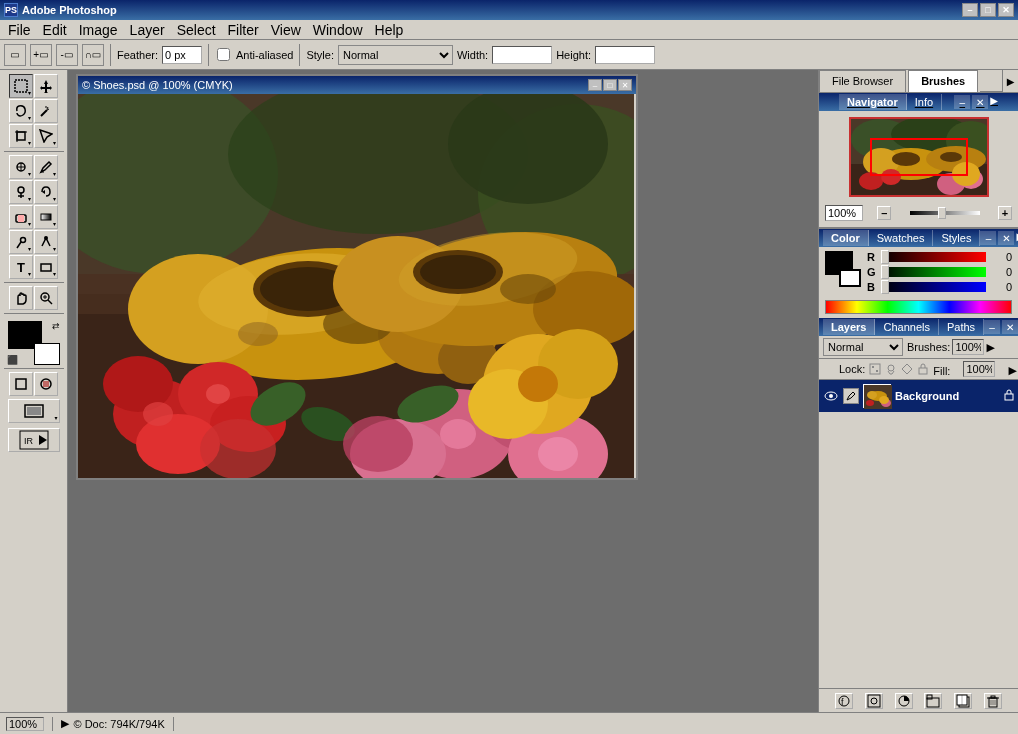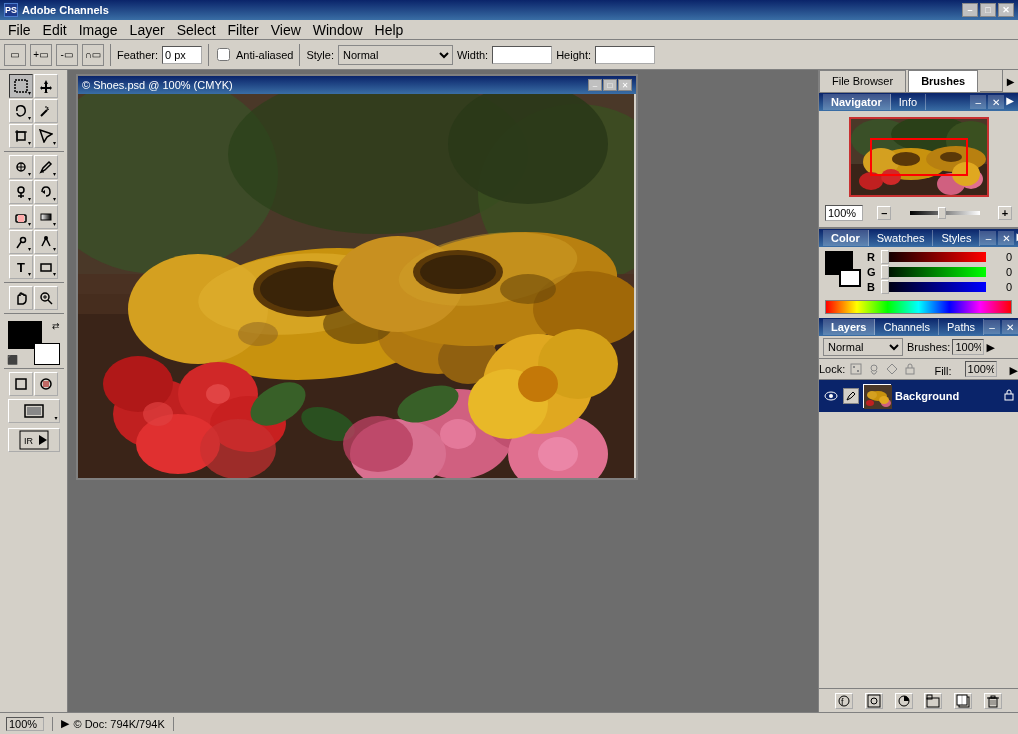--- a/index.html
+++ b/index.html
@@ -144,21 +144,22 @@
     .right-top-tab.active { background: #fff; font-weight: bold; }
 
     
     #navigator-panel {
       border-bottom: 2px solid #808080;
       padding-bottom: 4px;
     }
     #nav-panel-header {
       height: 18px; background: linear-gradient(to bottom, #0a246a, #3a6ea5);
       display: flex; align-items: center; justify-content: space-between;
-      padding: 0 4px;
+      padding: 0 20px;
+      text-decoration: underline;
     }
     .panel-header-tabs { display: flex; gap: 0; }
     .panel-tab {
       padding: 2px 8px; font-size: 11px; cursor: pointer; color: white;
       border-right: 1px solid rgba(255,255,255,0.3);
     }
     .panel-tab.active { background: rgba(255,255,255,0.2); font-weight: bold; }
     .panel-arrow { color: white; cursor: pointer; font-size: 10px; }
     #nav-thumbnail {
       width: 140px; height: 80px; margin: 6px auto;
@@ -207,21 +208,21 @@
       display: flex; align-items: center; justify-content: space-between; padding: 0 4px;
     }
     #layers-content { flex: 1; background: #d4d0c8; overflow: hidden; }
     #layers-controls {
       display: flex; align-items: center; padding: 2px 4px; gap: 4px; border-bottom: 1px solid #808080;
     }
     .layers-mode-select { height: 18px; font-size: 11px; background: #d4d0c8; border: 1px solid #888; width: 80px; }
     .layers-opacity { display: flex; align-items: center; gap: 2px; font-size: 11px; }
     .layers-opacity-input { width: 32px; height: 16px; border: 1px inset #aaa; font-size: 11px; padding: 0 2px; background: #d4d0c8; }
     #layers-lock-row {
-      display: flex; align-items: center; padding: 2px 0; gap: 4px; border-bottom: 1px solid #808080; font-size: 11px;
+      display: flex; align-items: center; padding: 2px 20px; gap: 4px; border-bottom: 1px solid #808080; font-size: 11px;
     }
     .lock-icon { width: 14px; height: 14px; display: flex; align-items: center; justify-content: center; font-size: 10px; cursor: pointer; }
     .lock-fill { display: flex; align-items: flex-end; gap: 13px; margin-left: auto; }
     .lock-fill-input { width: 32px; height: 16px; border: 1px inset #aaa; font-size: 11px; padding: 0 2px; background: #d4d0c8; }
     .layer-row {
       display: flex; align-items: center; height: 32px; padding: 0 4px; gap: 4px;
       background: #0a246a; color: white;
     }
     .layer-eye { width: 16px; height: 16px; display: flex; align-items: center; justify-content: center; cursor: pointer; font-size: 12px; }
     .layer-edit { width: 16px; height: 16px; background: #d4d0c8; border: 1px solid #888; display: flex; align-items: center; justify-content: center; font-size: 10px; cursor: pointer; }
@@ -248,21 +249,21 @@
     .status-divider { width: 1px; height: 14px; background: #808080; }
     .status-doc-info { display: flex; align-items: center; gap: 4px; }
     .status-msg { flex: 1; font-size: 11px; color: #000; }
   </style>
 </head>
 <body>
 
 <div id="title-bar">
   <div id="title-bar-left">
     <div class="ps-icon">PS</div>
-    <span>Adobe Channels</span>
+    <span>Adobe Photoshop</span>
   </div>
   <div id="title-bar-right">
     <div class="win-btn">–</div>
     <div class="win-btn">□</div>
     <div class="win-btn">✕</div>
   </div>
 </div>
 
 <div id="menubar">
   <div class="menu-item">File</div>

